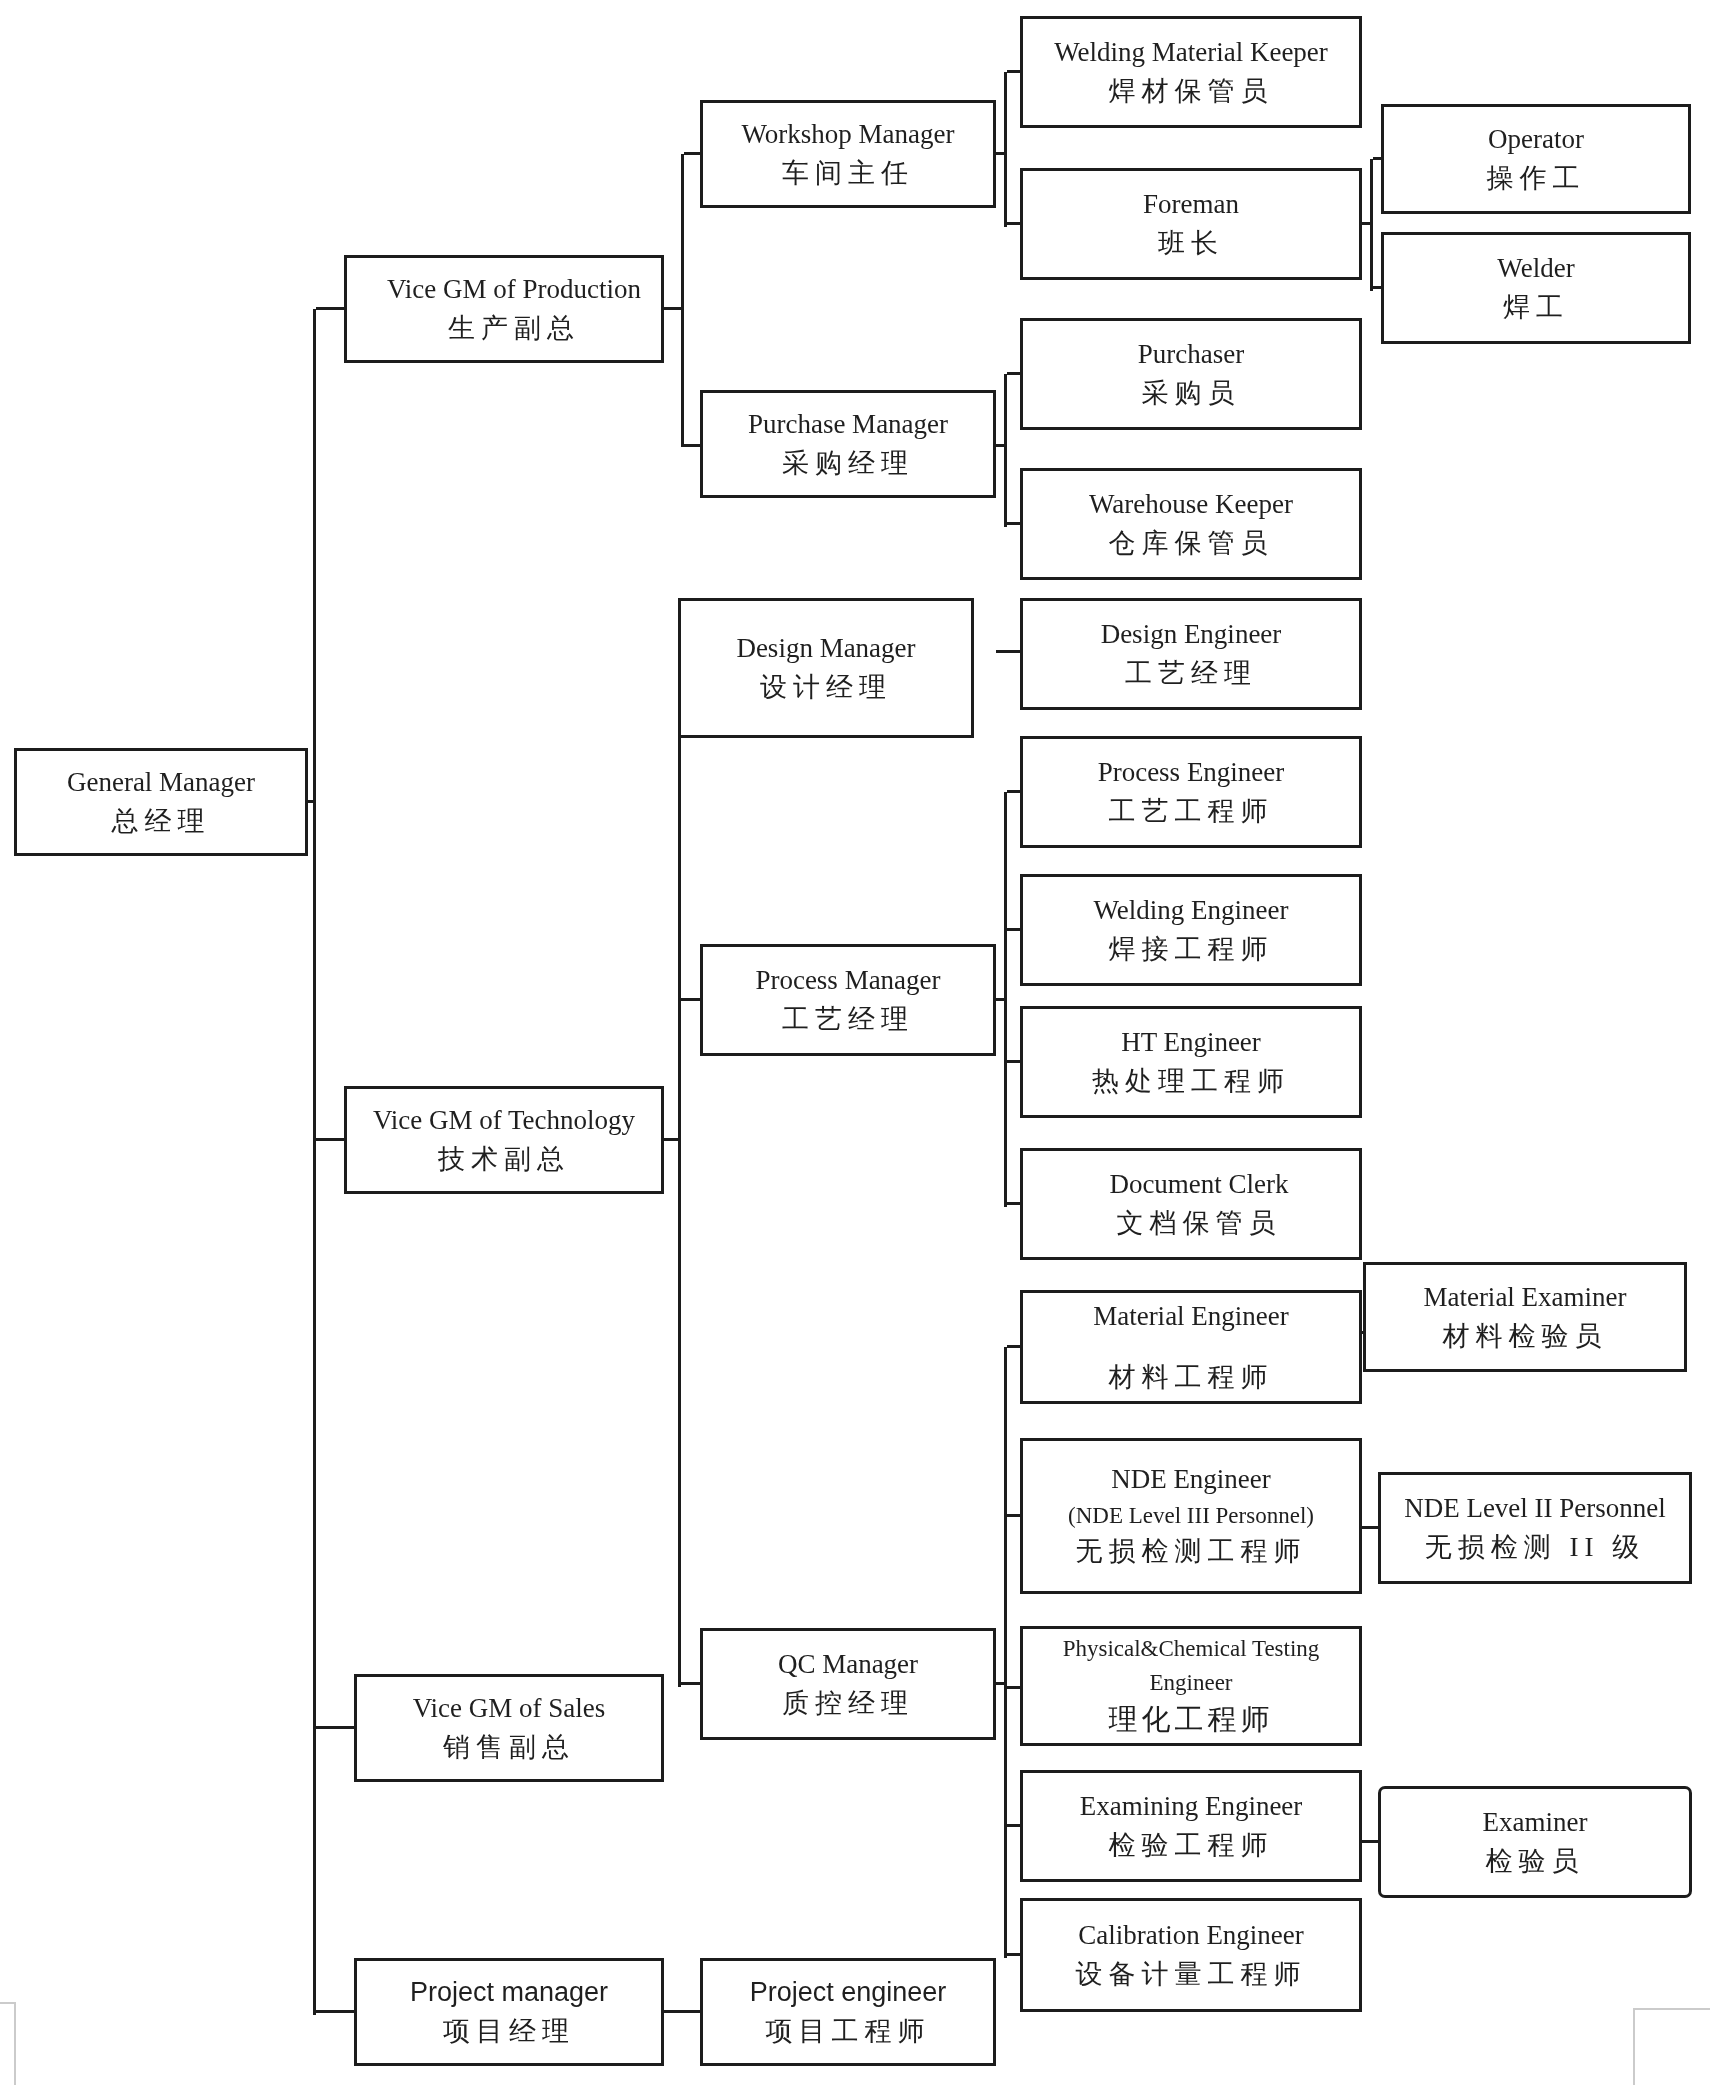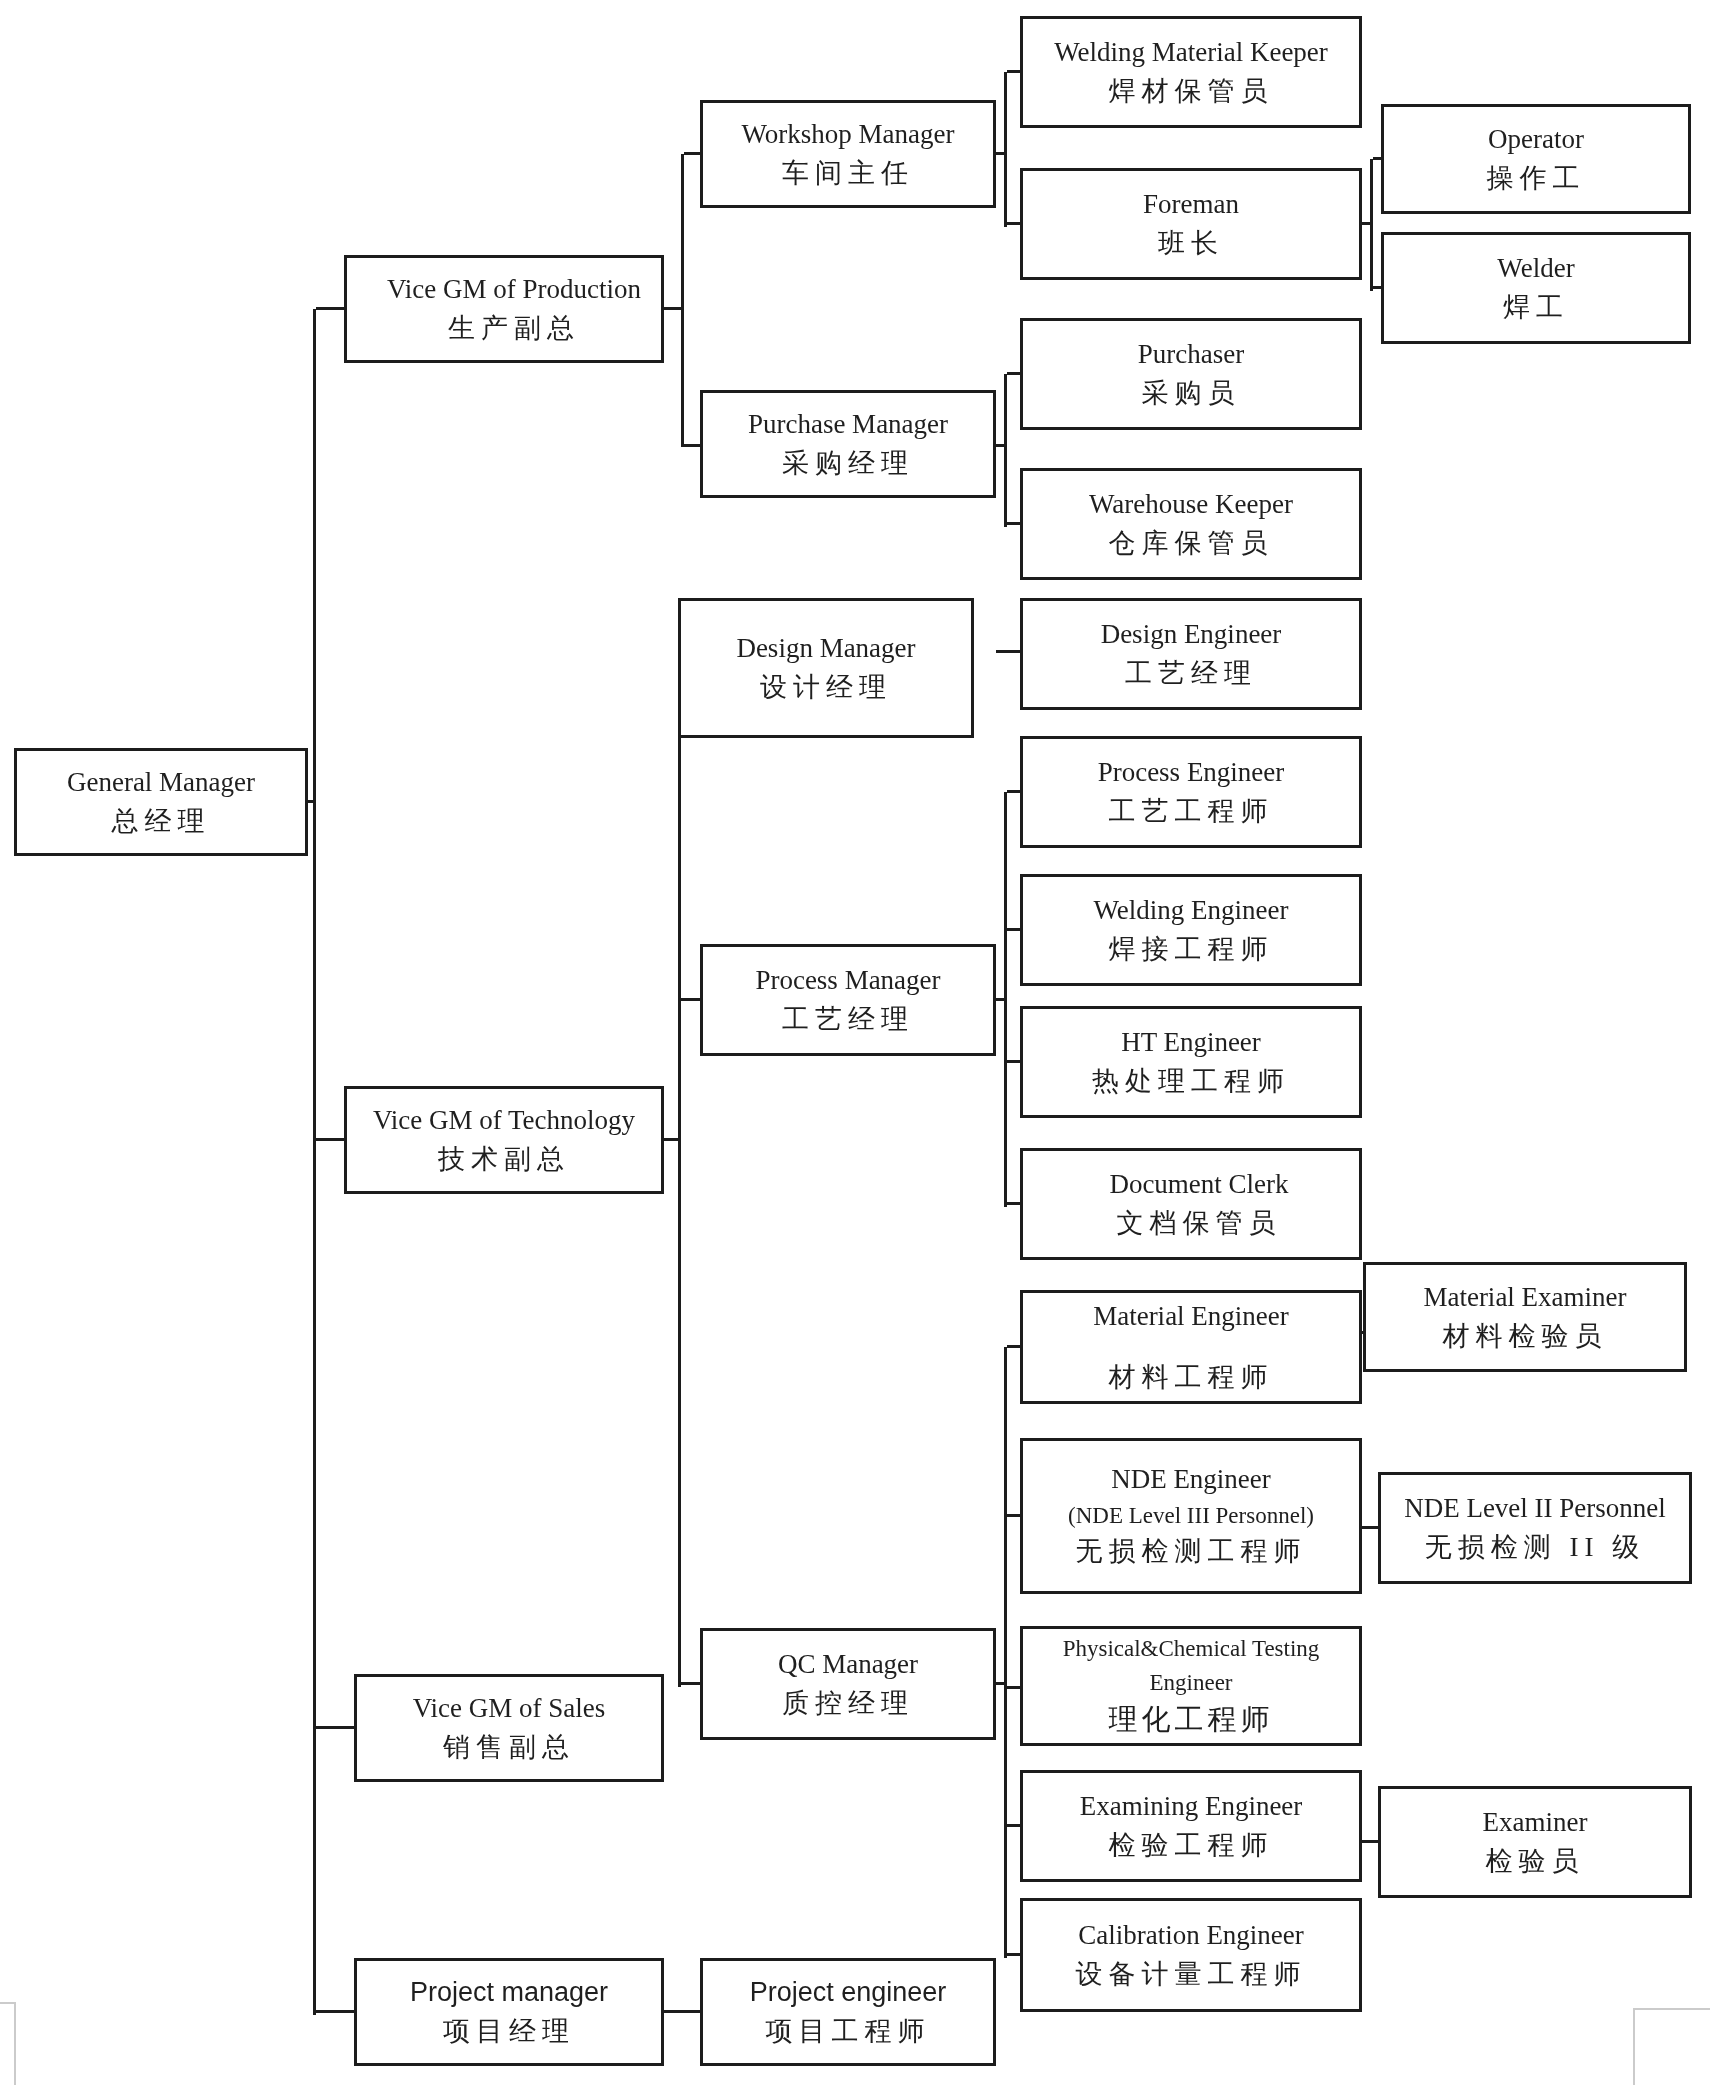--- a/index.html
+++ b/index.html
@@ -217,17 +217,17 @@
       <span class="zh">焊工</span>
     </div>
     <div class="node" style="left: 1363px; top: 1262px; width: 324px; height: 110px;">
       <span class="en">Material Examiner</span>
       <span class="zh">材料检验员</span>
     </div>
     <div class="node" style="left: 1378px; top: 1472px; width: 314px; height: 112px;">
       <span class="en">NDE Level II Personnel</span>
       <span class="zh">无损检测 II 级</span>
     </div>
-    <div class="node" style="left: 1378px; top: 1786px; width: 314px; height: 112px;">
+    <div class="node" style="left: 1378px; top: 1786px; width: 314px; height: 112px; border-radius: 7px;">
       <span class="en">Examiner</span>
       <span class="zh">检验员</span>
     </div>
   </div>
 
 </body></html>

